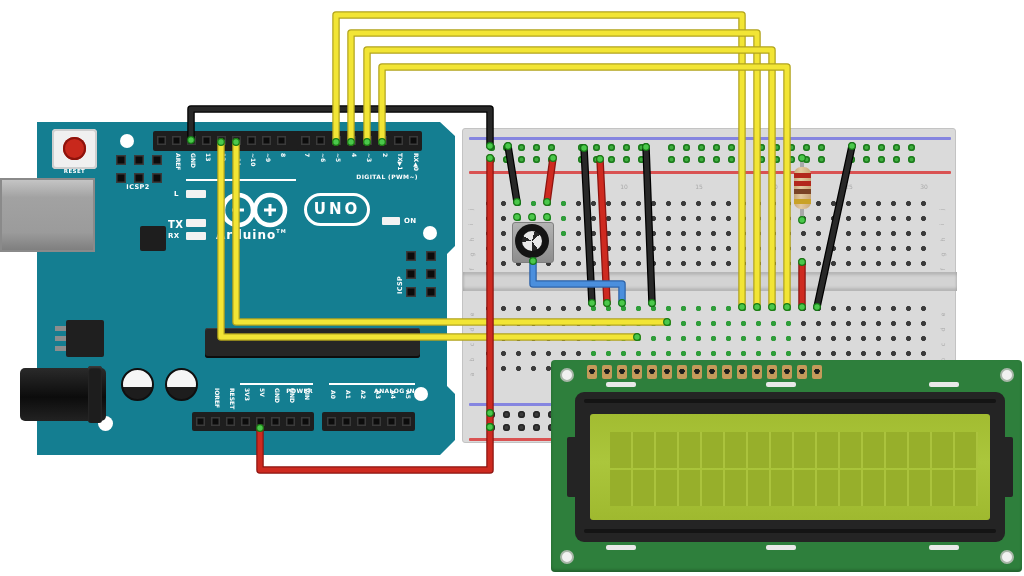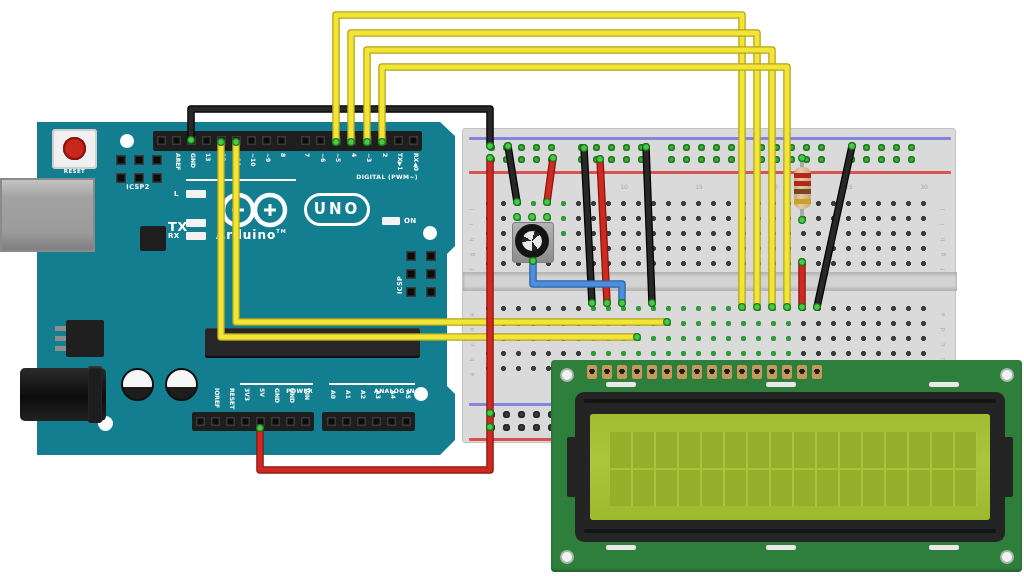--- a/index.html
+++ b/index.html
@@ -279,21 +279,21 @@
         <div style="position: absolute; left: 373px; top: 153px; color: rgb(255, 255, 255); font-size: 6px; font-weight: bold; white-space: nowrap; transform: rotate(90deg); transform-origin: 0px 0px;">~3</div>
         <div style="position: absolute; left: 388.5px; top: 153px; color: rgb(255, 255, 255); font-size: 6px; font-weight: bold; white-space: nowrap; transform: rotate(90deg); transform-origin: 0px 0px;">2</div>
         <div style="position: absolute; left: 404px; top: 153px; color: rgb(255, 255, 255); font-size: 6px; font-weight: bold; white-space: nowrap; transform: rotate(90deg); transform-origin: 0px 0px;">TX▶1</div>
         <div style="position: absolute; left: 419.5px; top: 153px; color: rgb(255, 255, 255); font-size: 6px; font-weight: bold; white-space: nowrap; transform: rotate(90deg); transform-origin: 0px 0px;">RX◀0</div>
       </div>
     <div class="silkline abs" style="left:186px;top:179px;width:110px;"></div>
     <div class="silk abs" style="left:290px;top:174px;width:128px;text-align:right;font-size:6px;">DIGITAL (PWM~)</div>
 
     <div class="silk abs" style="left:174px;top:191px;font-size:7px;">L</div>
     <div class="led" style="left:186px;top:190px;width:20px;height:8px;"></div>
-    <div class="silk abs" style="left:168px;top:220px;font-size:13px;">TX</div>
+    <div class="silk abs" style="left:168px;top:220px;font-size:10px;">TX</div>
     <div class="led" style="left:186px;top:219px;width:20px;height:8px;"></div>
     <div class="silk abs" style="left:168px;top:233px;font-size:7px;">RX</div>
     <div class="led" style="left:186px;top:232px;width:20px;height:8px;"></div>
     <div class="led" style="left:382px;top:217px;width:18px;height:8px;"></div>
     <div class="silk abs" style="left:404px;top:218px;font-size:7px;">ON</div>
 
     <svg class="abs" style="left:210px;top:188px;" width="110" height="45" viewBox="0 0 110 45">
       <circle cx="28" cy="22" r="15" fill="none" stroke="#fff" stroke-width="4.5"></circle>
       <circle cx="60" cy="22" r="15" fill="none" stroke="#fff" stroke-width="4.5"></circle>
       <line x1="22" y1="22" x2="34" y2="22" stroke="#fff" stroke-width="3"></line>

